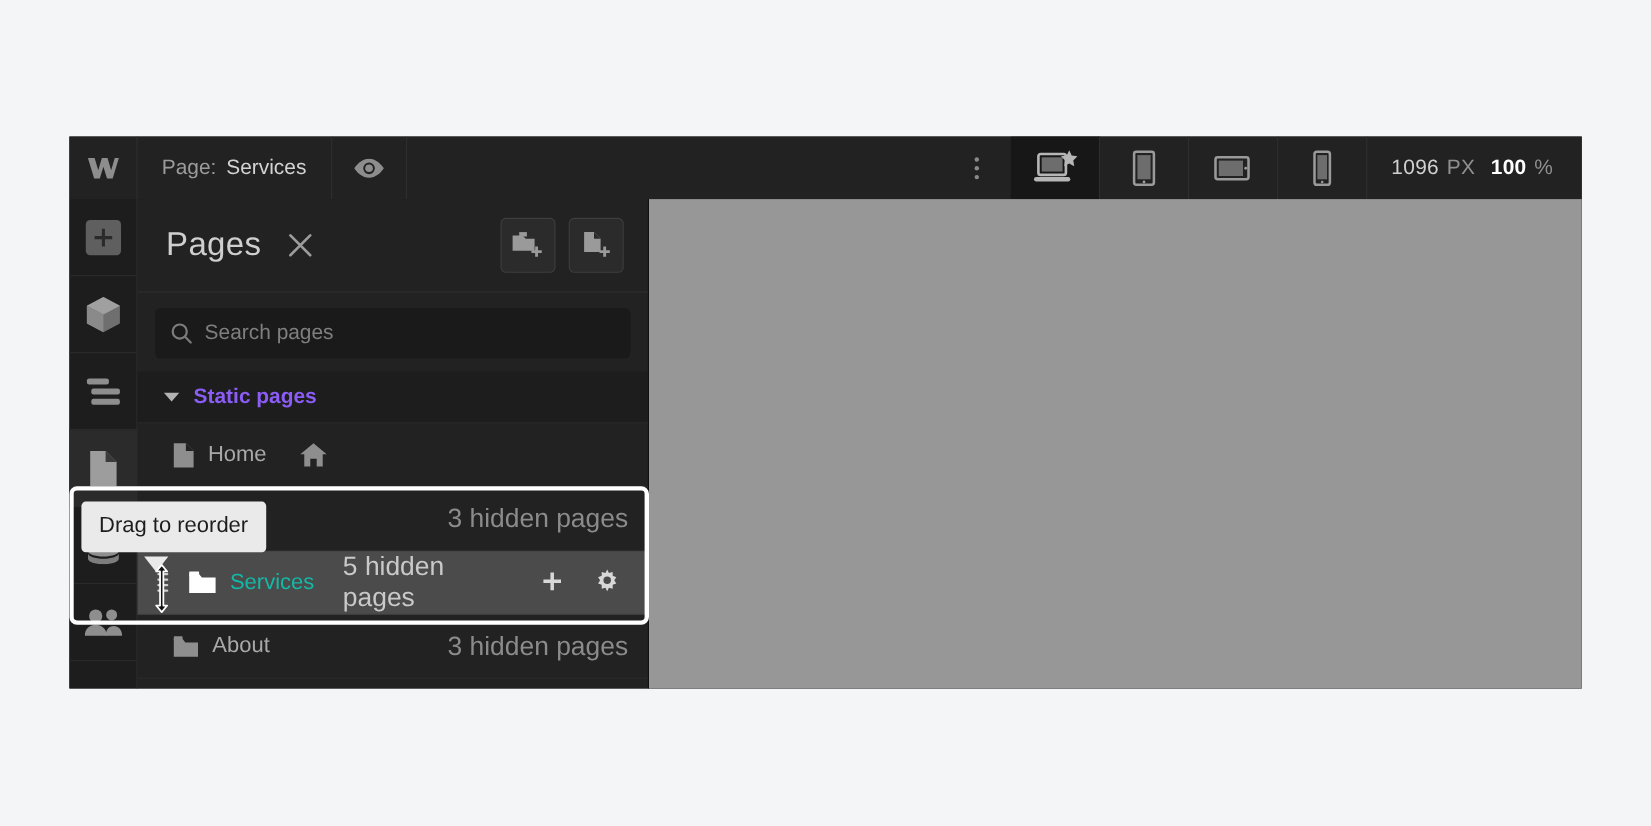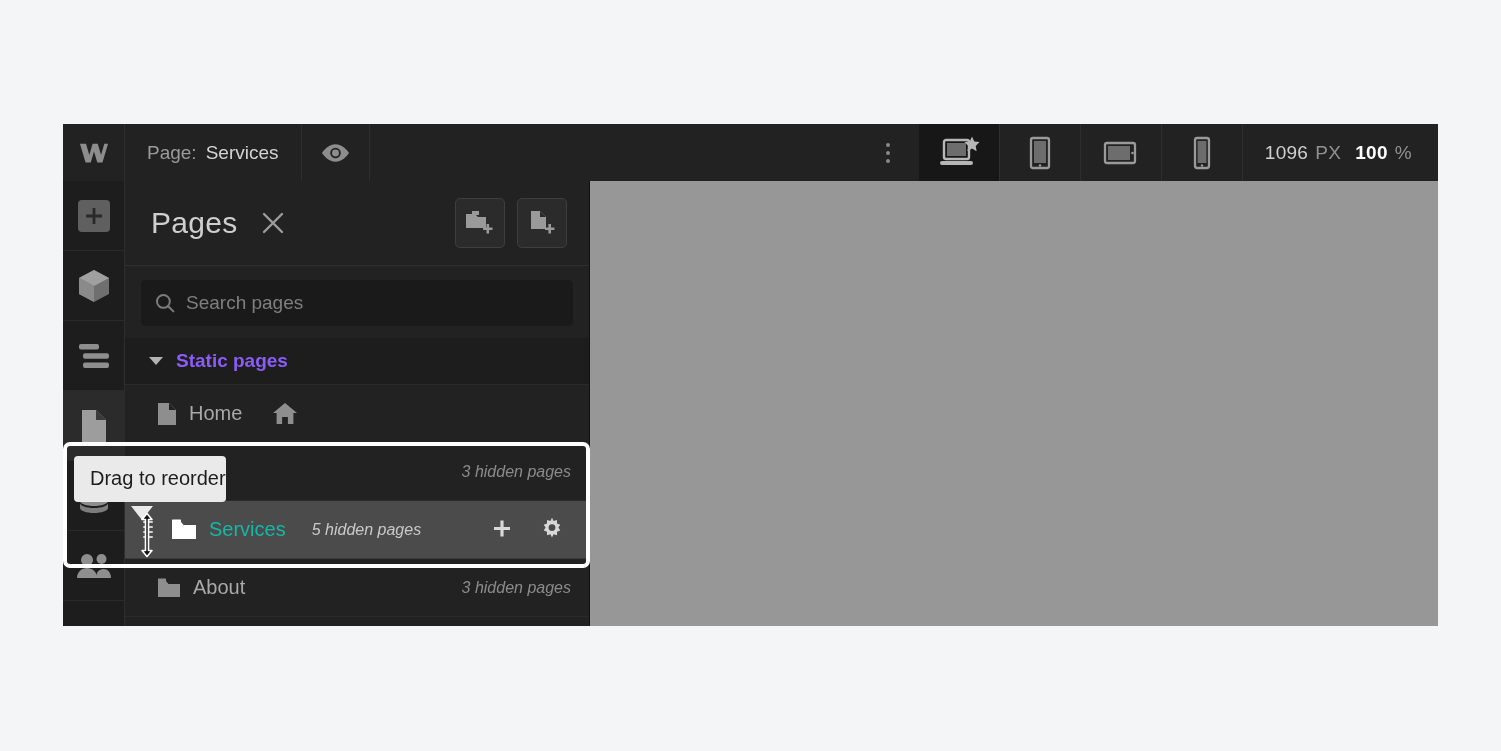--- a/index.html
+++ b/index.html
@@ -153,21 +153,21 @@
   
   .page-row {
     height: 58px; display: flex; align-items: center;
     padding: 0 18px 0 32px; gap: 12px;
     border-bottom: 1px solid #2b2b2b;
     cursor: pointer;
   }
   .page-row .row-icon { flex: none; display: flex; align-items: center; }
   .page-row .row-icon svg { fill: #8e8e8e; }
   .row-name { font-size: 20px; color: #a9a9a9; }
-  .row-meta { font-size: 16px; font-style: italic; color: #8b8b8b; margin-left: auto; }
+  .row-meta { font-size: 24px; color: #8b8b8b; margin-left: auto; }
   .row-trail { margin-left: 18px; display: flex; align-items: center; }
   .row-trail svg { fill: #8e8e8e; }
 
   
   #row-services {
     background: #4b4b4b;
     padding-left: 12px;
     border-bottom: 1px solid #3c3c3c;
   }
   #row-services .row-name { color: #14b8a6; }
@@ -205,21 +205,21 @@
     z-index: 40;
   }
 
   
   #tooltip {
     position: absolute;
     left: 11px; top: 332px;
     background: #eaeaea;
     color: #1d1d1d;
     font-size: 20px;
-    padding: 11px 0 12px 16px;
+    padding: 11px 16px 12px 16px;
     border-radius: 4px;
     white-space: nowrap;
     z-index: 50;
   }
   #tooltip-arrow {
     position: absolute;
     left: 68px; top: 382px;
     width: 0; height: 0;
     border-left: 11px solid transparent;
     border-right: 11px solid transparent;

